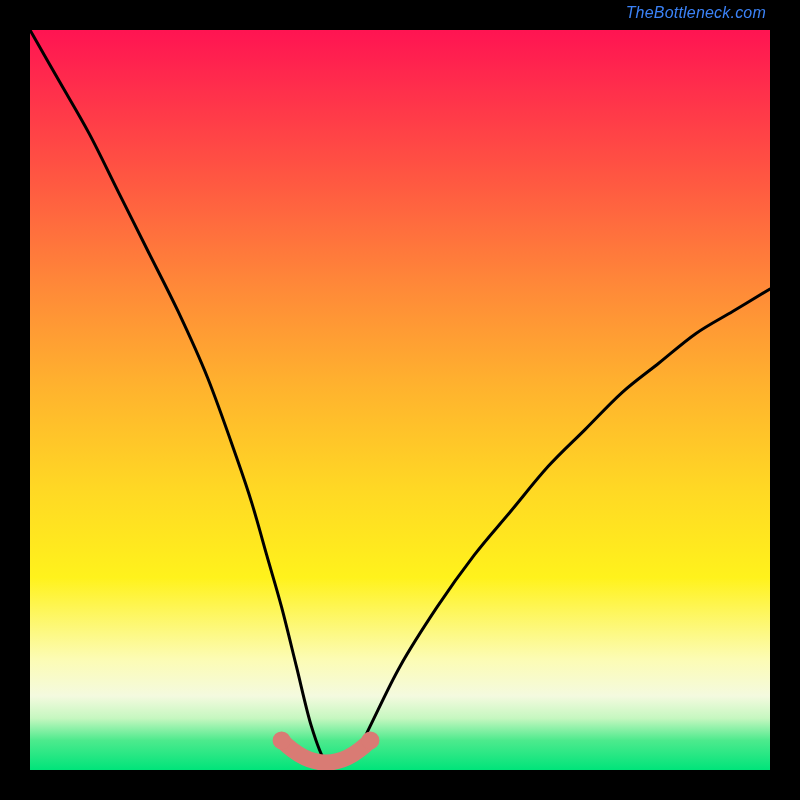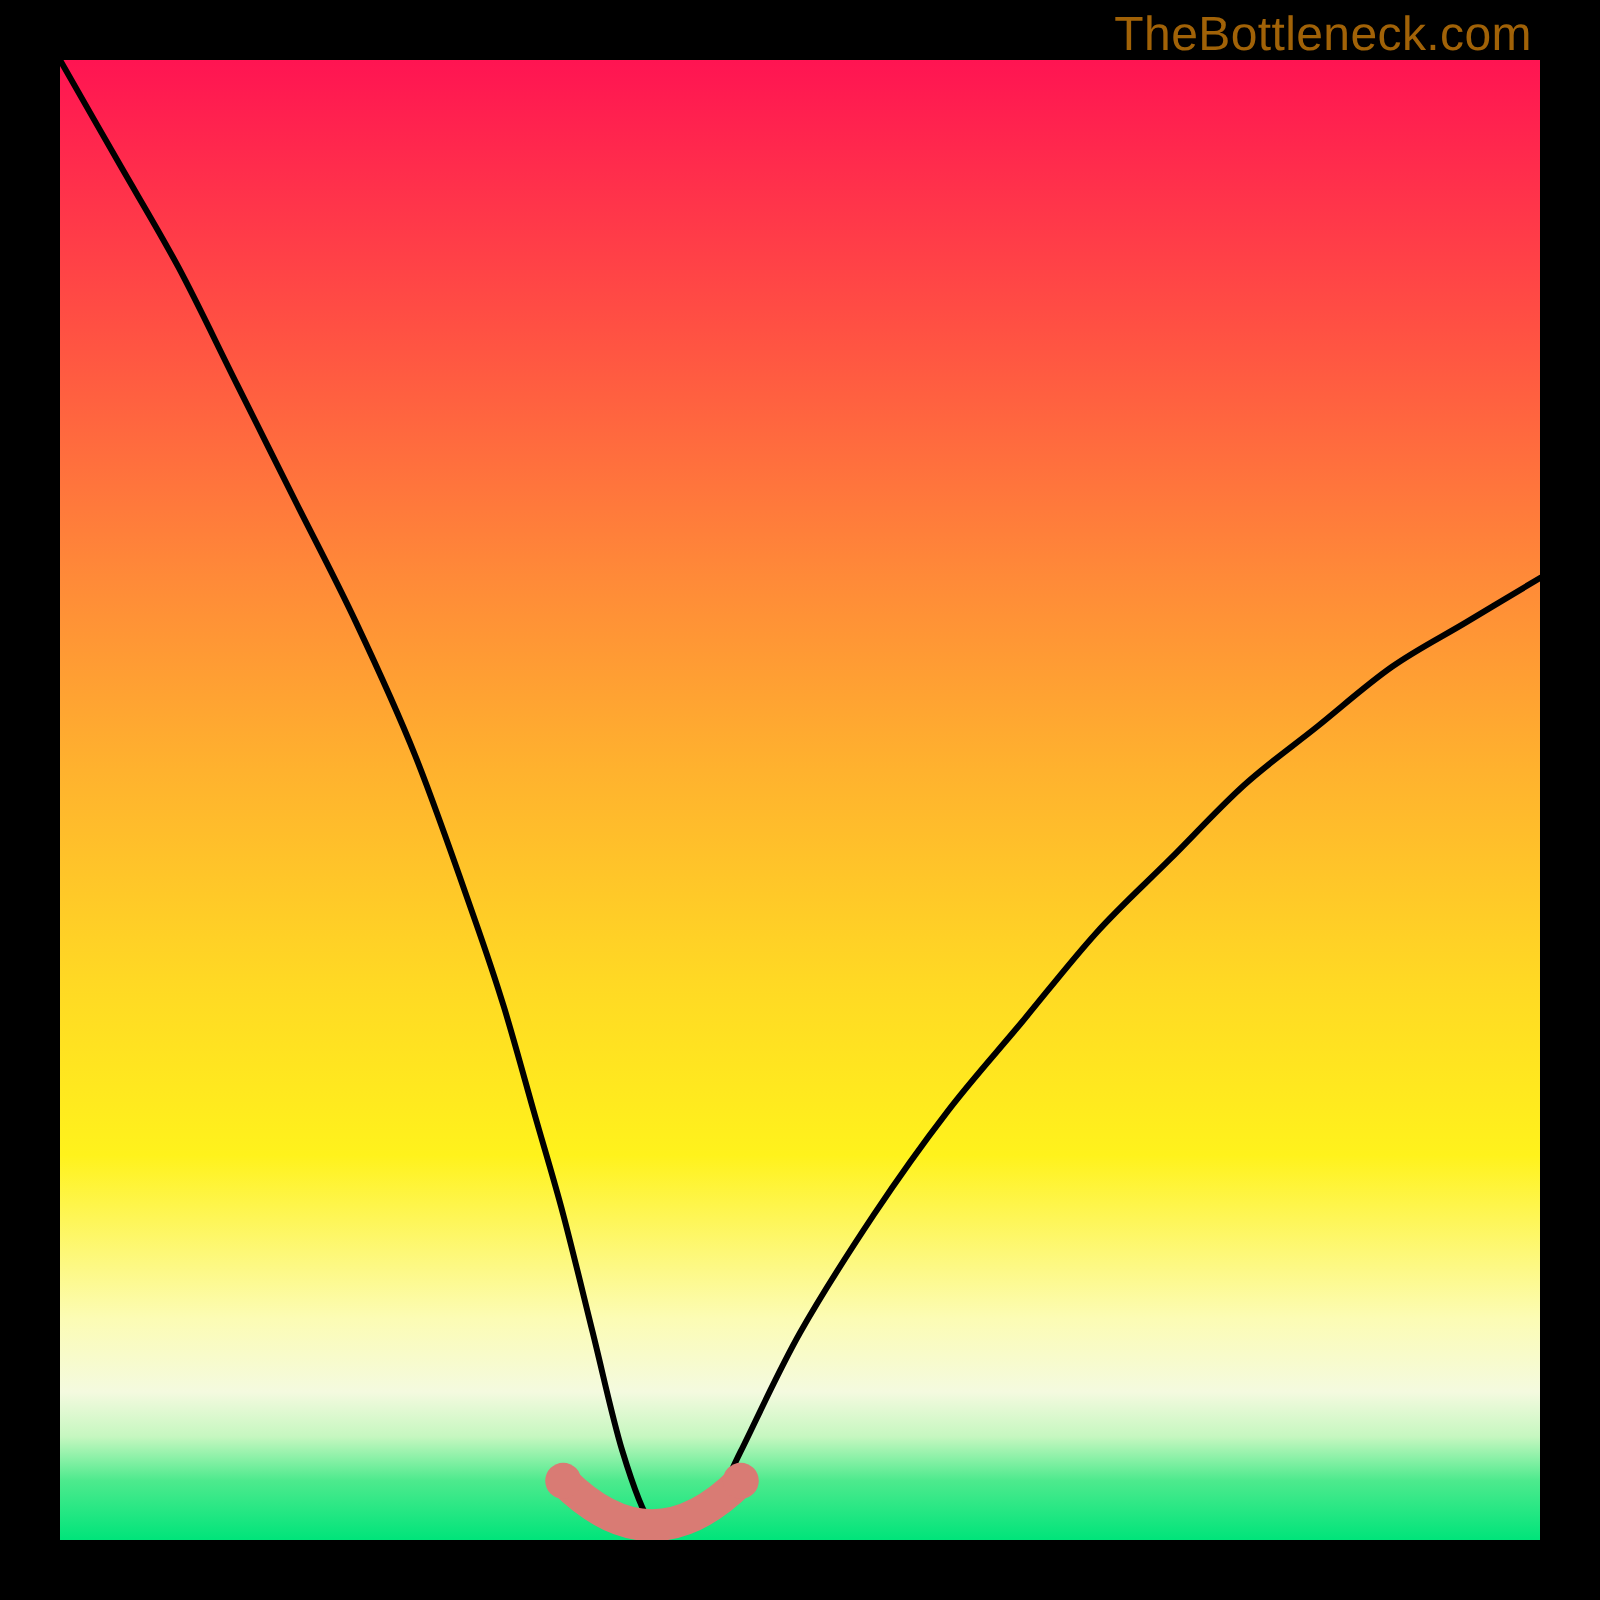--- a/index.html
+++ b/index.html
@@ -46,25 +46,26 @@
       #f4fadf 90%,
       #c6f7c0 93%,
       #4dea8d 96%,
       #00e47a 100%
     );
   }
   .watermark {
     position: absolute;
     top: 4px;
     right: 34px;
-    color: #a16207;
-    font-size: 24px;
+    color: #3b82f6;
+    font-size: 16px;
     font-weight: 400;
     letter-spacing: 0.2px;
     user-select: none;
+    font-style: italic;
   }
   svg.curve {
     position: absolute;
     top: 0;
     left: 0;
     width: 100%;
     height: 100%;
   }
 </style>
 </head>

